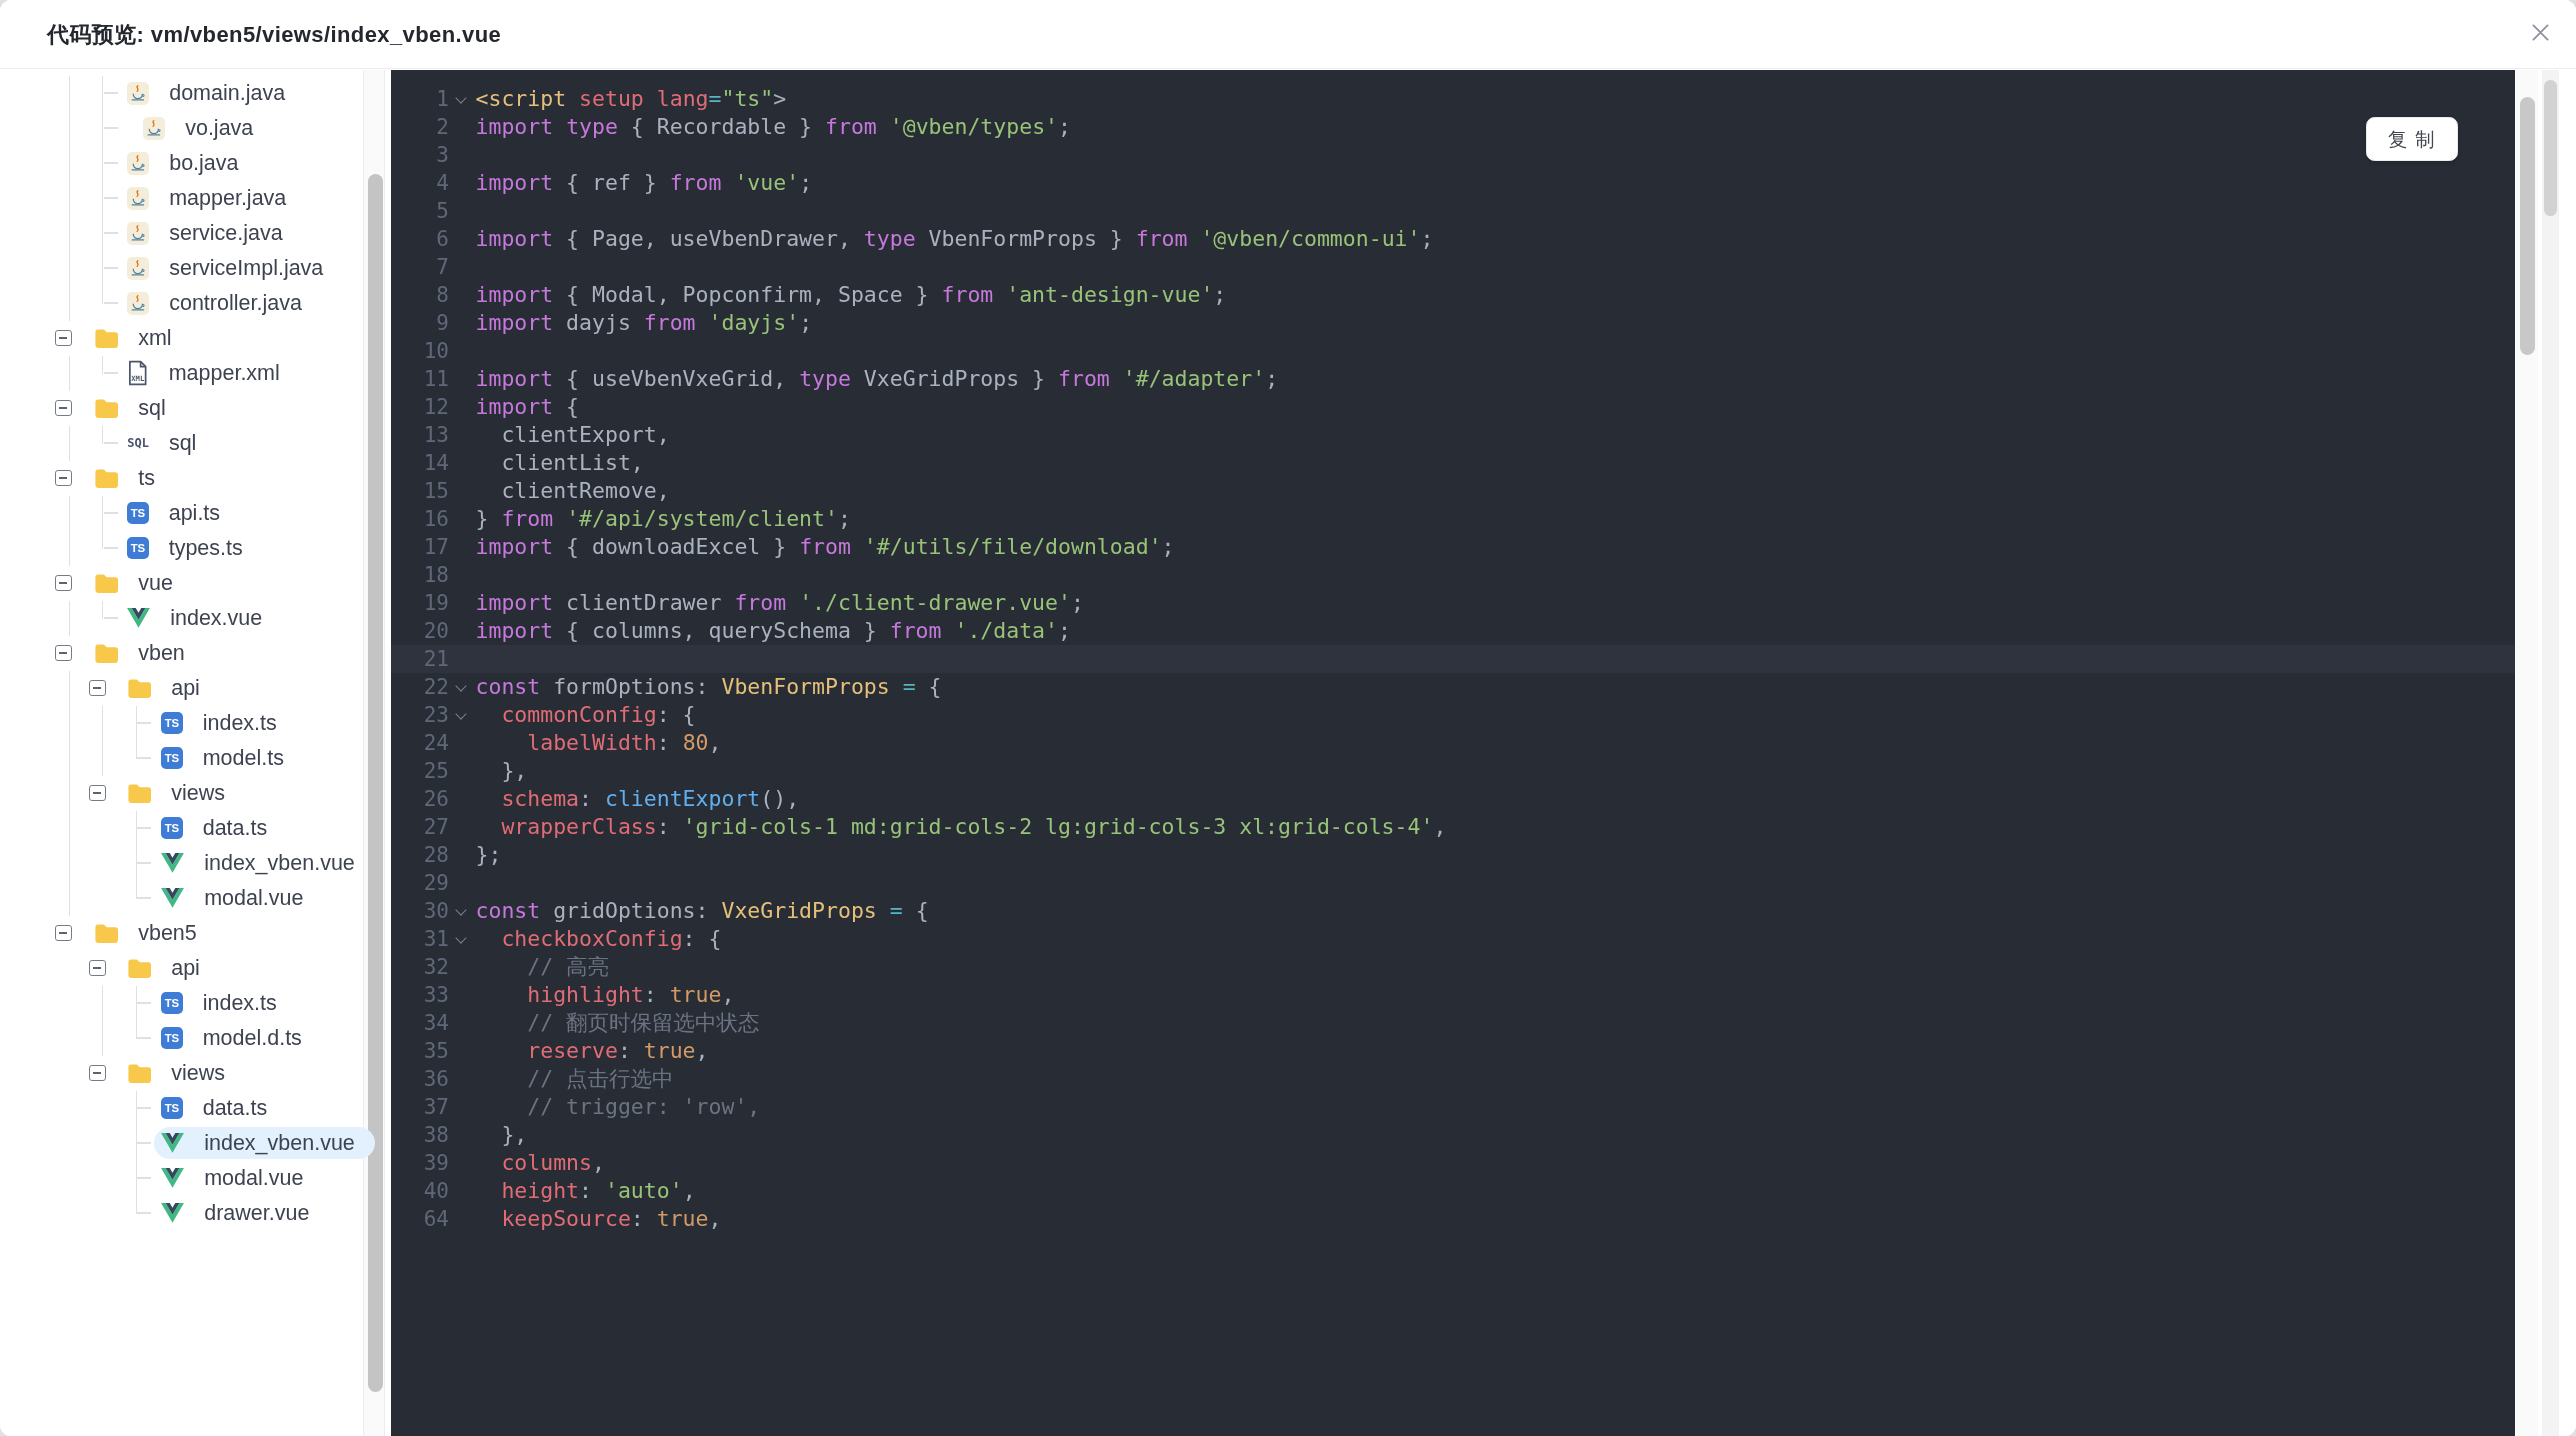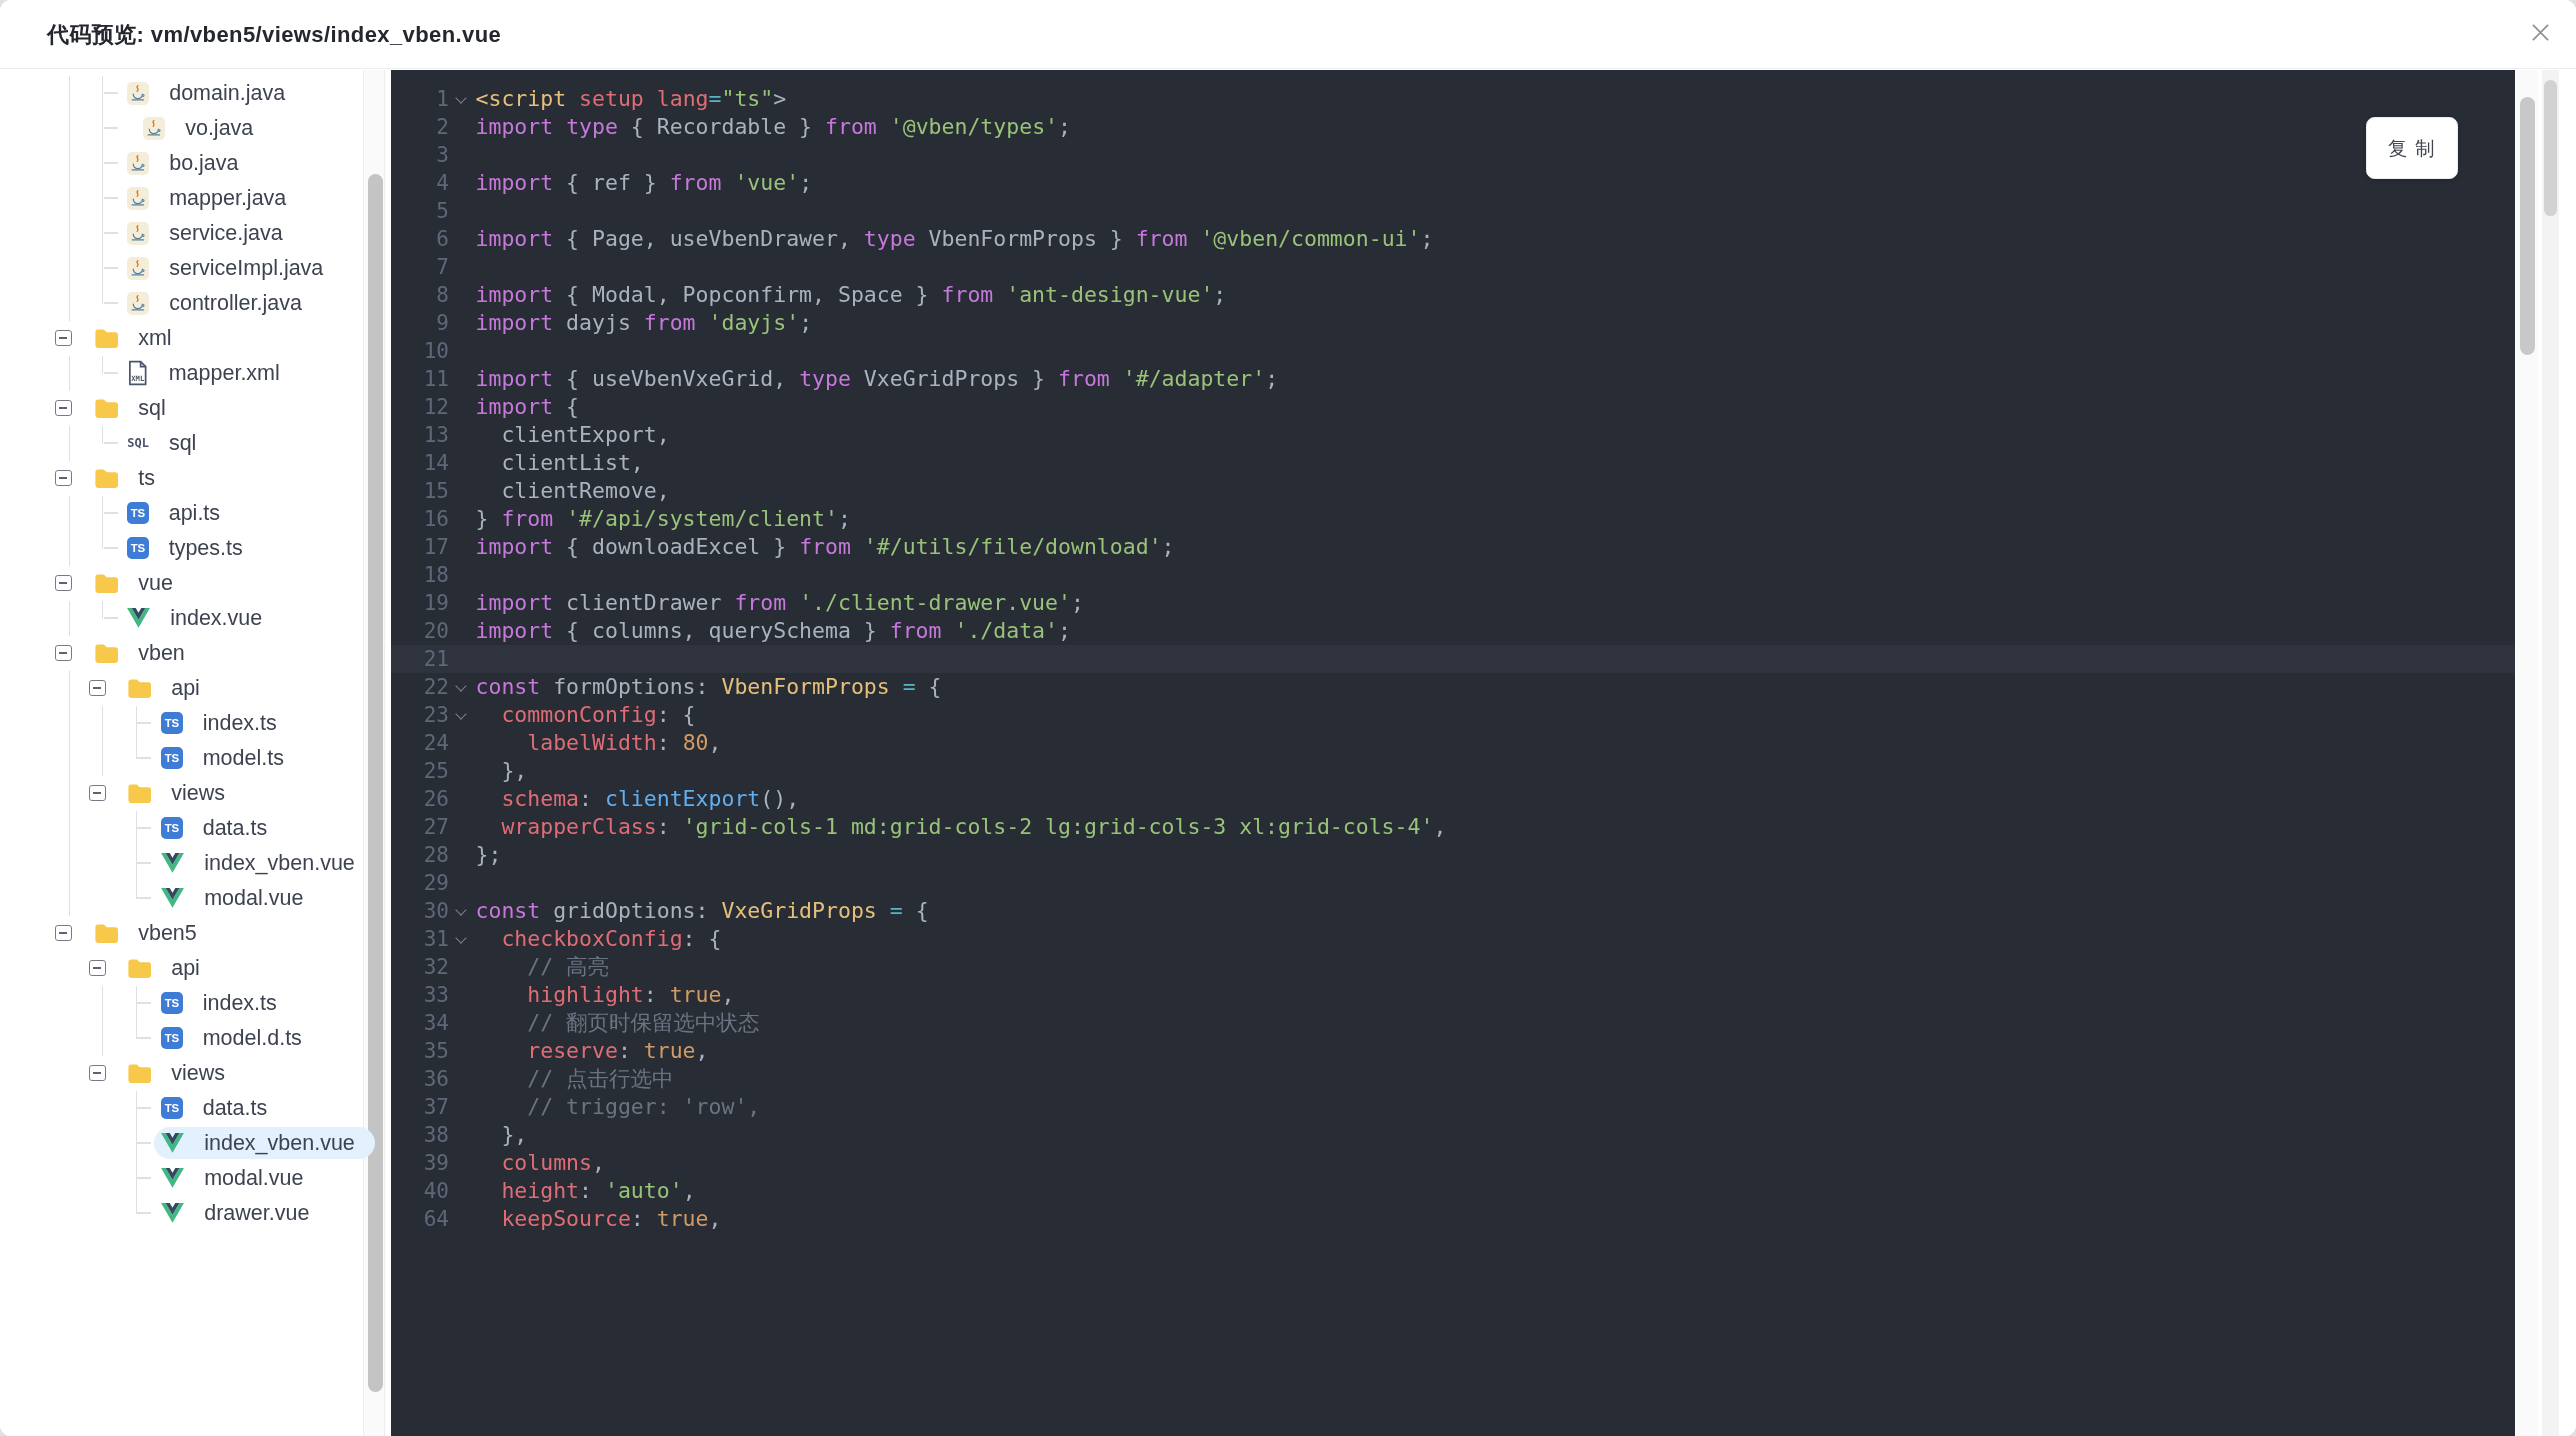--- a/index.html
+++ b/index.html
@@ -45,21 +45,21 @@
   .cl { display:flex; height:28px; line-height:28px; white-space:pre; }
   .cl.cur { background:#2e333d; }
   .ln { flex:none; width:58px; text-align:right; font-size:21px; color:#5f6879; }
   .fold { flex:none; width:26.5px; position:relative; cursor:pointer; }
   .chev { position:absolute; left:7.9px; top:9.3px; width:7.9px; height:7.9px; border-right:1.4px solid #79818f; border-bottom:1.4px solid #79818f; transform:rotate(45deg); }
   .ct { flex:none; font-size:21.5px; }
   .tk-k{color:#c678dd} .tk-w{color:#abb2bf} .tk-s{color:#98c379} .tk-p{color:#e06c75}
   .tk-n{color:#d19a66} .tk-t{color:#e5c07b} .tk-f{color:#61afef} .tk-o{color:#56b6c2}
   .tk-c{color:#6b7382} .tk-g{color:#e5c07b}
 
-  .copy-btn { position:absolute; top:47px; right:57px; height:62px; padding:0 21px; background:#ffffff; border:0.7px solid #ececec; border-radius:8.6px; box-shadow:0 1.4px 4.3px rgba(0,0,0,.14); font-size:19.3px; color:#41464f; font-family:"Liberation Sans", sans-serif; cursor:pointer; letter-spacing:1.4px; }
+  .copy-btn { position:absolute; top:47px; right:57px; height:44px; padding:0 21px; background:#ffffff; border:0.7px solid #ececec; border-radius:8.6px; box-shadow:0 1.4px 4.3px rgba(0,0,0,.14); font-size:19.3px; color:#41464f; font-family:"Liberation Sans", sans-serif; cursor:pointer; letter-spacing:1.4px; }
 
   
   .code-sb { position:absolute; left:2516px; top:0; width:22px; bottom:0; background:#fafafa; }
   .code-sb .thumb { position:absolute; left:3.6px; width:15px; top:26.5px; height:258px; background:#c8c8c8; border-radius:7.9px; }
   .outer-sb { position:absolute; left:2542px; top:0; width:17px; bottom:0; background:#f3f3f4; }
   .outer-sb .thumb { position:absolute; left:2.1px; width:13px; top:10px; height:136px; background:#d2d2d3; border-radius:6.4px; }
 </style>
 </head>
 <body>
 

